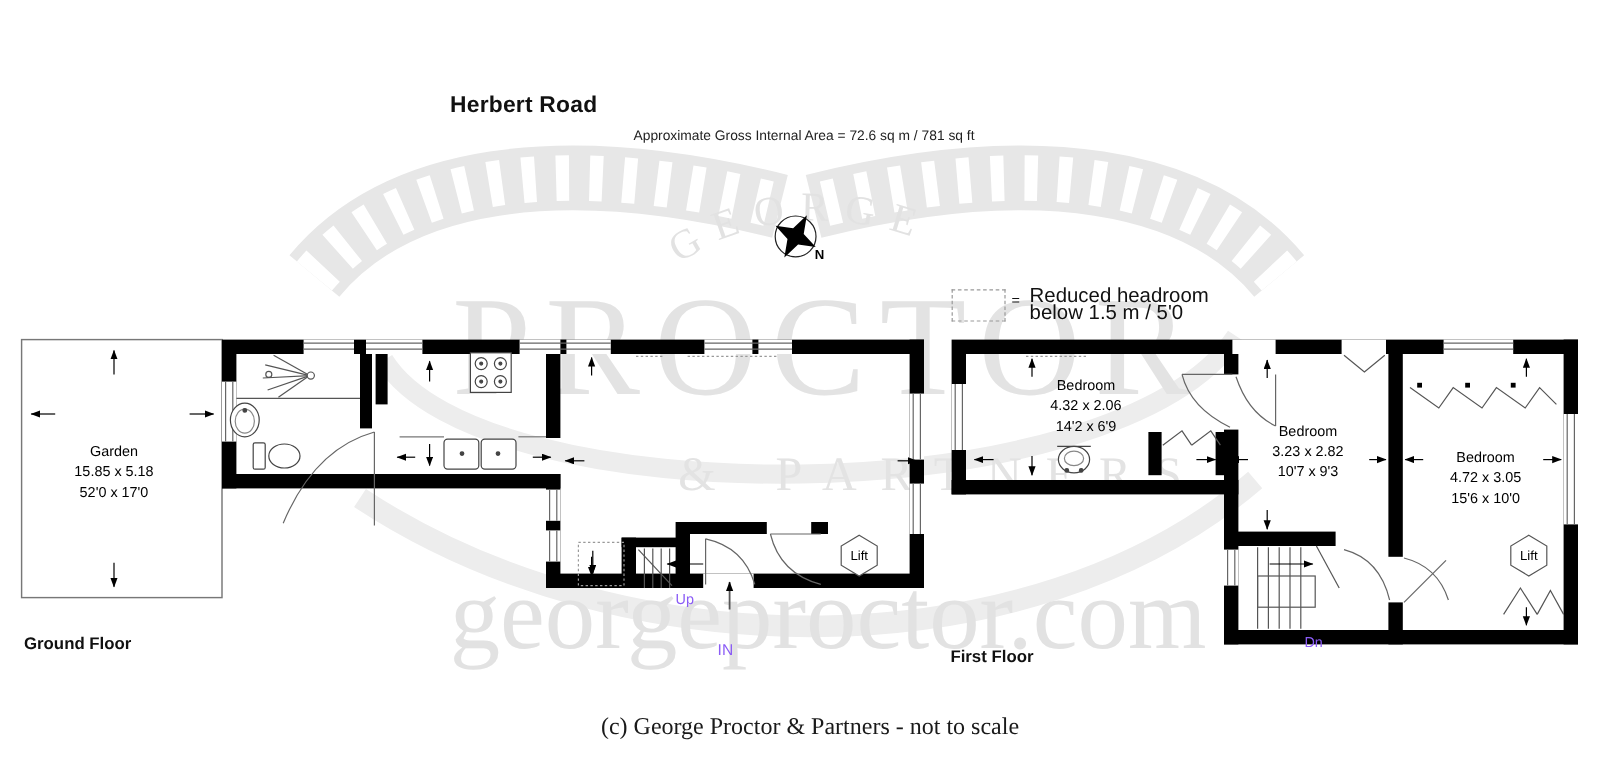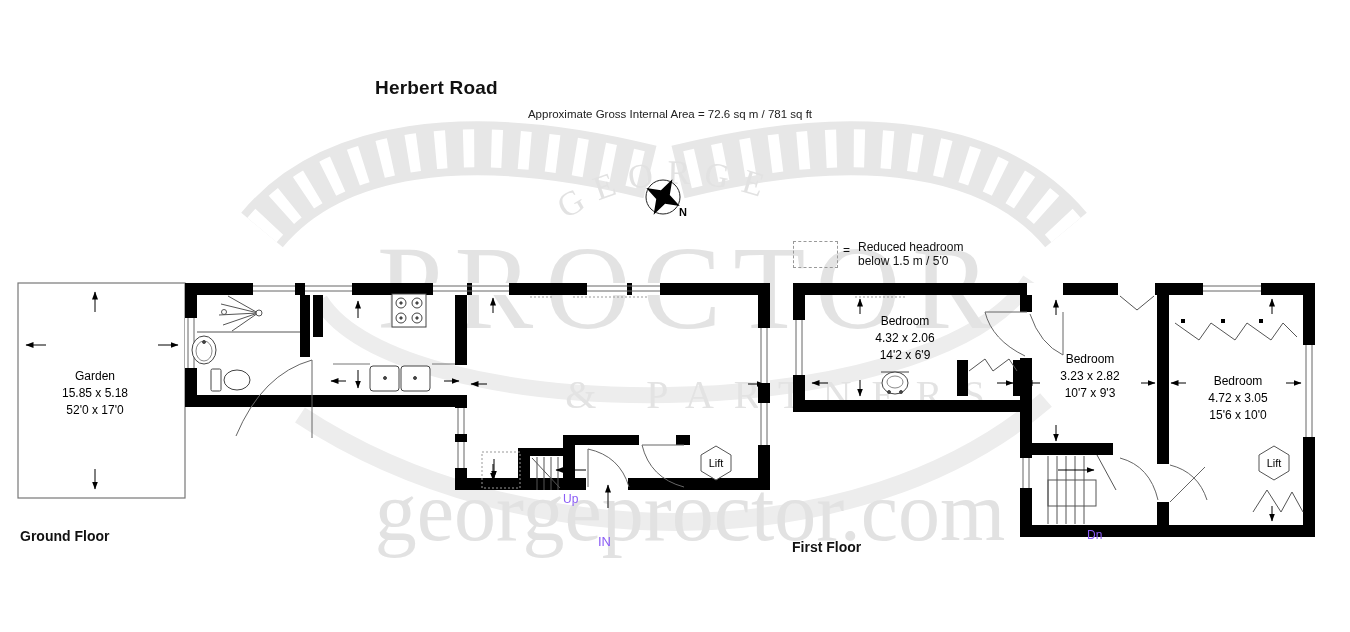--- a/index.html
+++ b/index.html
@@ -15,21 +15,21 @@
   }
   .subtitle {
     position:absolute; left:375px; top:108px; width:590px; text-align:center;
     font-size:11.5px; color:#222;
   }
   .legend-box {
     position:absolute; left:793px; top:241px; width:45px; height:27px;
     border:1px dashed #999; background:transparent;
   }
   .legend-eq { position:absolute; left:843px; top:243px; font-size:12px; }
-  .legend-text { position:absolute; left:858px; top:240px; font-size:12px; line-height:14px; }
+  .legend-text { position:absolute; left:858px; top:240px; font-size:17px; line-height:14px; }
   .room-label { position:absolute; text-align:center; font-size:12px; line-height:17px; color:#000; }
   .small-label { position:absolute; font-size:12px; color:#8b5cf6;margin-top:28px; }
   .floor-label { position:absolute; font-size:14px; font-weight:bold; }
   .footer {
     position:absolute; left:375px; top:595px; width:600px; text-align:center;
     font-family:"Liberation Serif", serif; font-size:20px; color:#1a1a1a;
   }
   svg text { font-family:"Liberation Sans", sans-serif; }
   svg .wm-serif { font-family:"Liberation Serif", serif; }
 </style>
@@ -348,13 +348,14 @@
     <div>15'6 x 10'0</div>
   </div>
 
   <div class="small-label" style="left:563px; top:464px;">Up</div>
   <div class="small-label" style="left:598px; top:506px; font-size:13px;">IN</div>
   <div class="small-label" style="left:1087px; top:500px;">Dn</div>
 
   <div class="floor-label" style="left:20px; top:528px;text-align:center;">Ground Floor</div>
   <div class="floor-label" style="left:792px; top:539px;">First Floor</div>
 
+  <div class="footer">(c) George Proctor &amp; Partners - not to scale</div>
 </div>
 
 </body></html>

